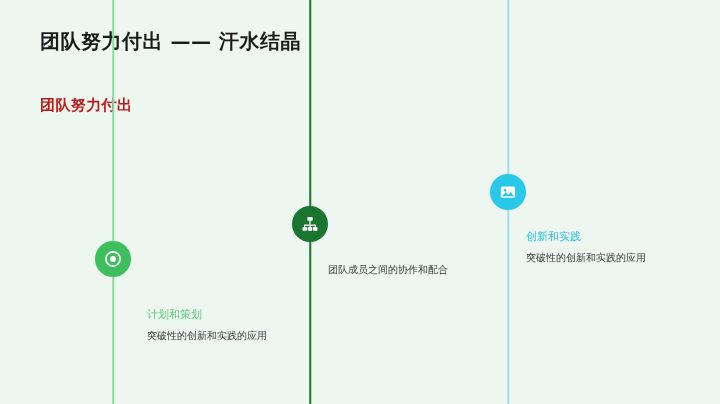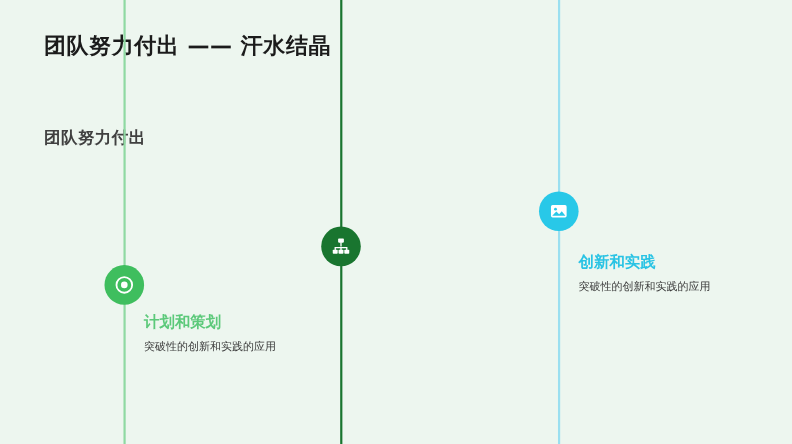--- a/index.html
+++ b/index.html
@@ -30,24 +30,23 @@
     color: #1b1b1b;
     letter-spacing: 0.5px;
     white-space: nowrap;
   }
   .subtitle {
     position: absolute;
     left: 40px;
     top: 96px;
     font-size: 15px;
     font-weight: bold;
-    color: #404040;
+    color: #b91c1c;
     letter-spacing: 0.4px;
     white-space: nowrap;
-    margin-top: 20px;
   }
 
   
   .timeline {
     position: absolute;
     inset: 0;
   }
   .tl-item {
     position: absolute;
     top: 0;
@@ -77,22 +76,22 @@
     width: 18px;
     height: 18px;
     display: block;
   }
   .tl-text {
     position: absolute;
     left: 18px;
     width: 122px;
   }
   .tl-heading {
-    font-size: 14px;
-    font-weight: bold;
+    font-size: 11px;
+    font-weight: normal;
     line-height: 1.3;
     margin-bottom: 6px;
     white-space: nowrap;
   }
   .tl-desc {
     font-size: 10px;
     line-height: 1.6;
     color: #3a3a3a;
   }
 </style>
@@ -110,40 +109,41 @@
     <div class="tl-item" style="left: 113px;">
       <div class="tl-line" style="background: rgb(143, 217, 162);"></div>
       <div class="tl-dot" style="top: 241px; background: rgb(63, 190, 94);">
         <span>
           <svg viewBox="0 0 24 24" fill="none">
             <circle cx="12" cy="12" r="9.5" stroke="#ffffff" stroke-width="2.2"></circle>
             <circle cx="12" cy="12" r="4" fill="#ffffff"></circle>
           </svg>
         </span>
       </div>
-      <div class="tl-text" style="top: 284px;">
+      <div class="tl-text" style="top: 308px; margin-left: 16px;">
         <div class="tl-heading" style="color: rgb(92, 201, 122);">计划和策划</div>
         <div class="tl-desc">突破性的创新和实践的应用</div>
       </div>
     </div>
 
     <div class="tl-item" style="left: 310px;">
       <div class="tl-line" style="background: rgb(25, 117, 47);"></div>
       <div class="tl-dot" style="top: 206px; background: rgb(25, 117, 47);">
         <span>
           <svg viewBox="0 0 24 24" fill="none">
             <rect x="8.5" y="2.5" width="7" height="5" rx="1" fill="#ffffff"></rect>
             <rect x="2" y="16" width="6" height="5" rx="1" fill="#ffffff"></rect>
             <rect x="9" y="16" width="6" height="5" rx="1" fill="#ffffff"></rect>
             <rect x="16" y="16" width="6" height="5" rx="1" fill="#ffffff"></rect>
             <path d="M12 7.5v4M5 16v-2.5h14V16M12 13.5V16" stroke="#ffffff" stroke-width="1.6" stroke-linecap="round"></path>
           </svg>
         </span>
       </div>
       <div class="tl-text" style="top: 262px;">
+        <div class="tl-desc">团队成员之间的协作和配合</div>
       </div>
     </div>
 
     <div class="tl-item" style="left: 508px;">
       <div class="tl-line" style="background: rgb(154, 223, 240);"></div>
       <div class="tl-dot" style="top: 174px; background: rgb(40, 200, 232);">
         <span>
           <svg viewBox="0 0 24 24" fill="none">
             <rect x="2.5" y="4.5" width="19" height="15" rx="2" fill="#ffffff"></rect>
             <circle cx="8" cy="9.5" r="1.7" fill="#28c8e8"></circle>

